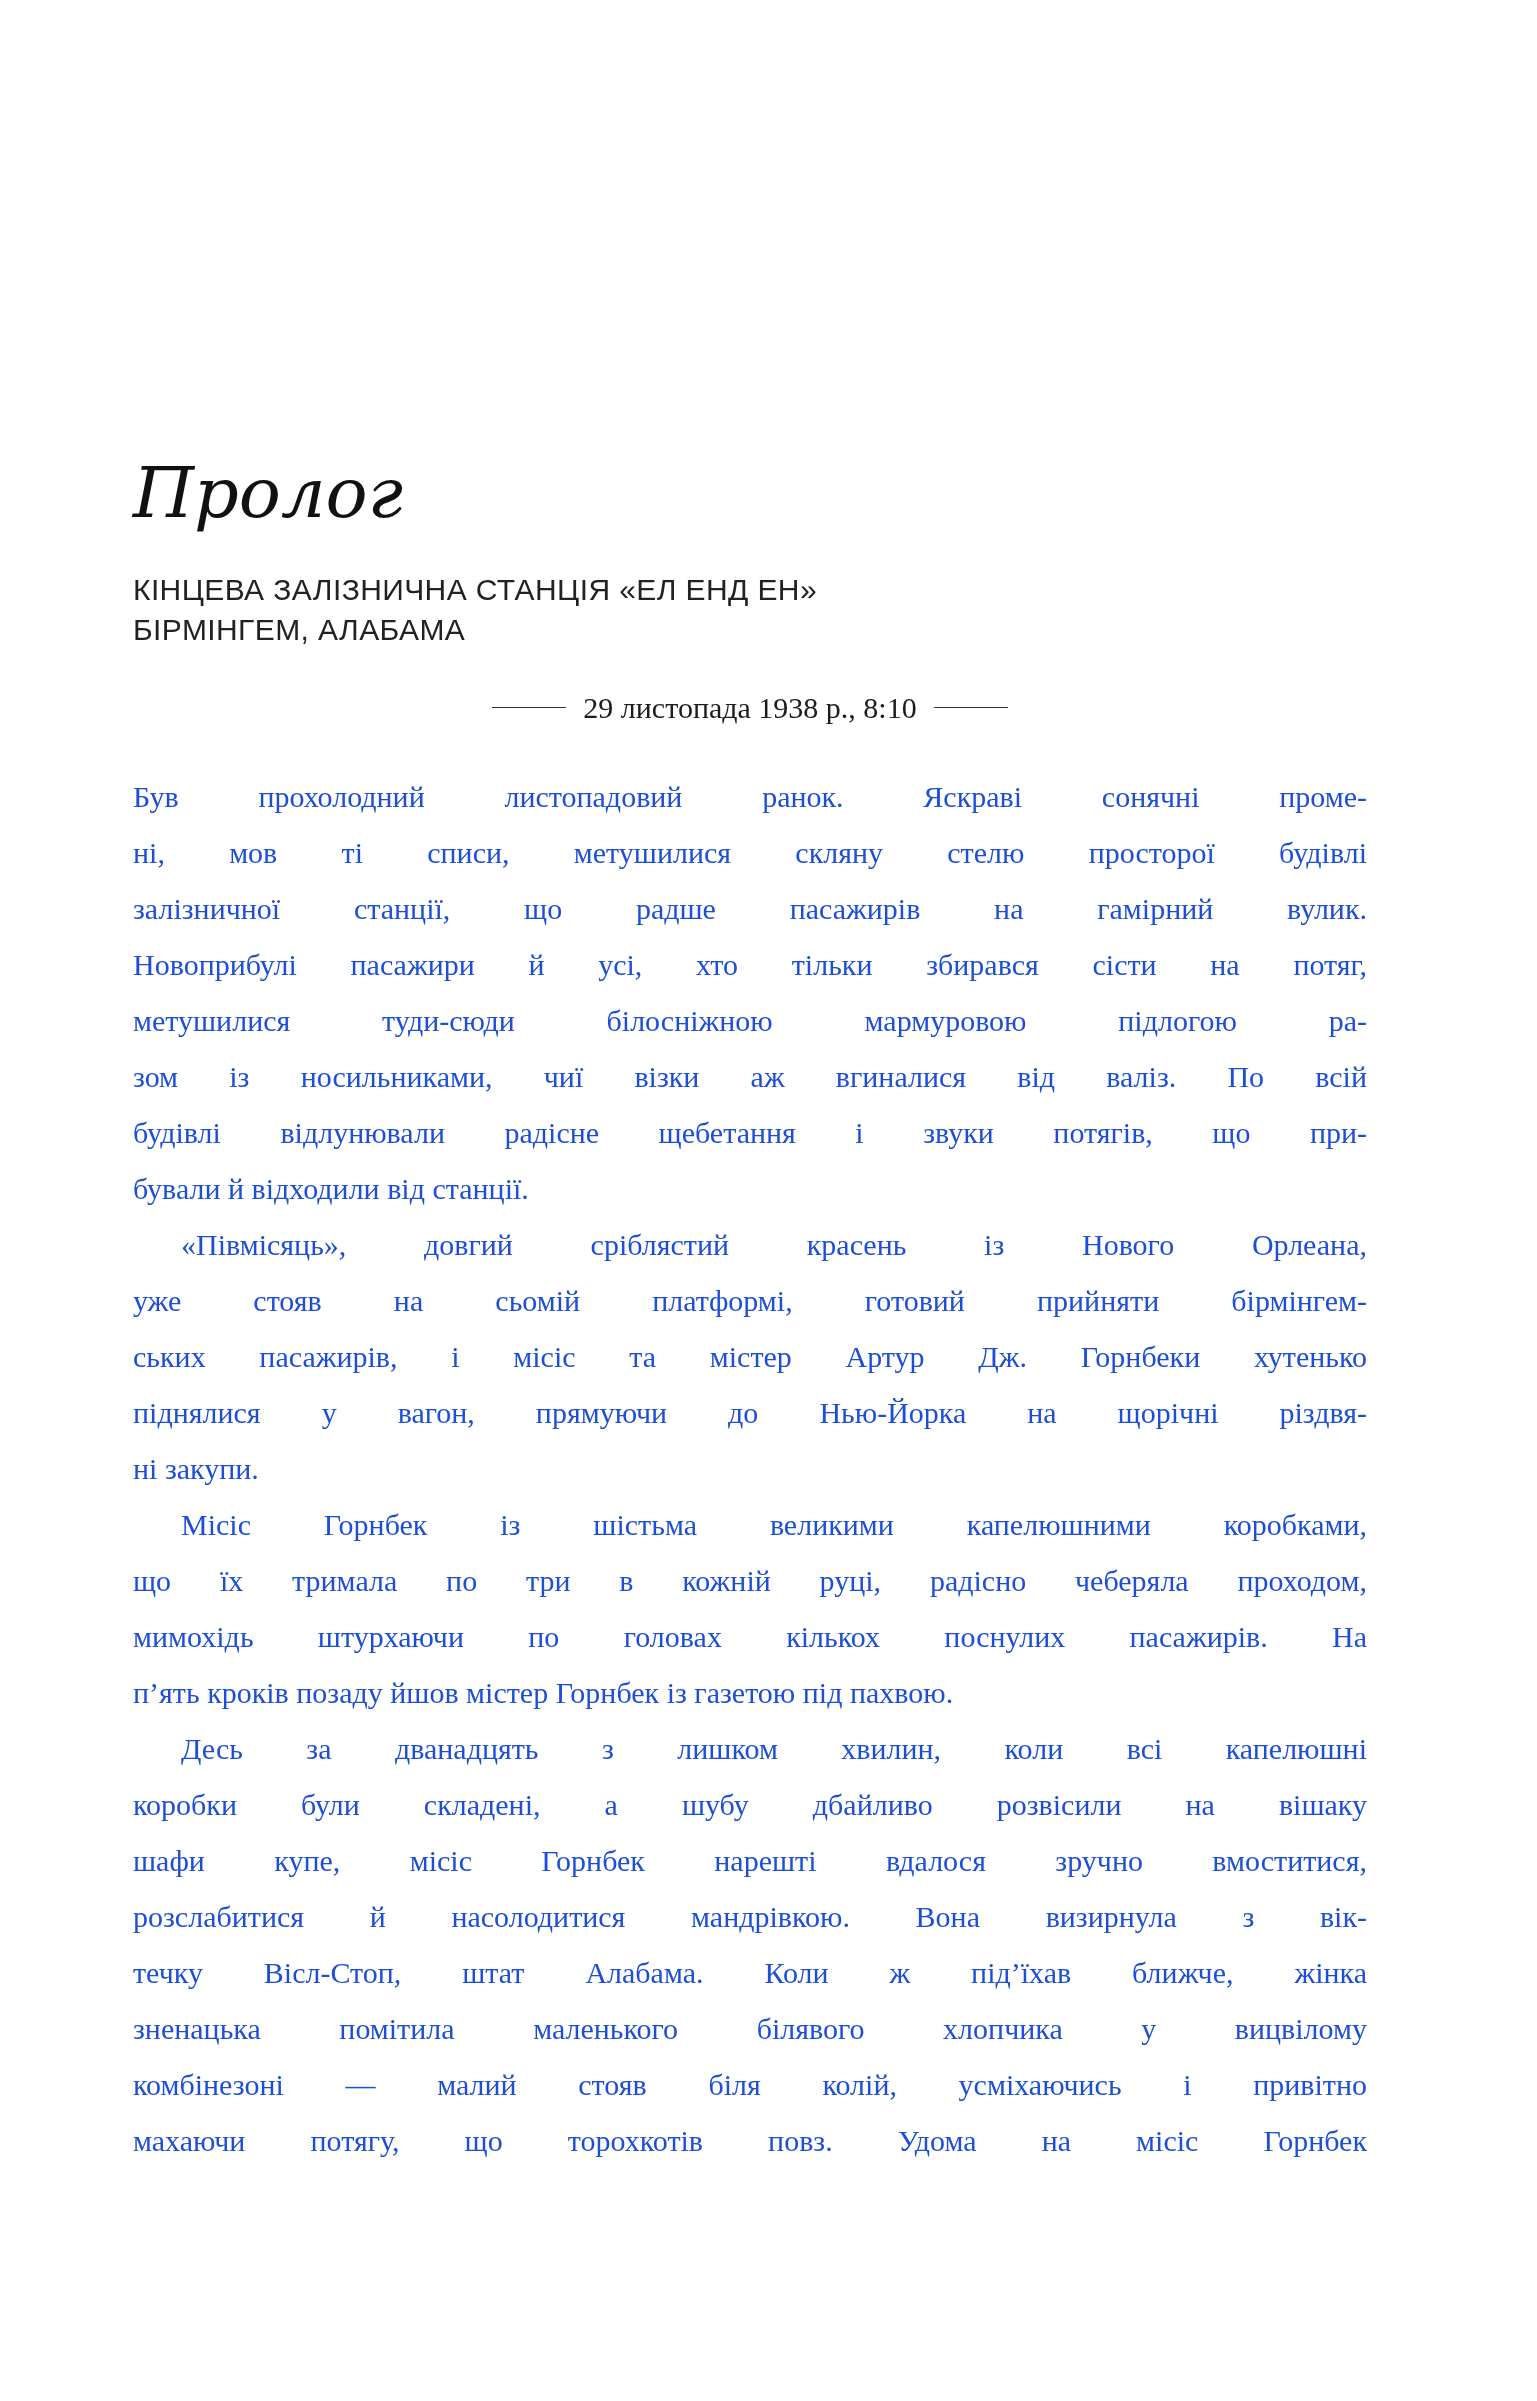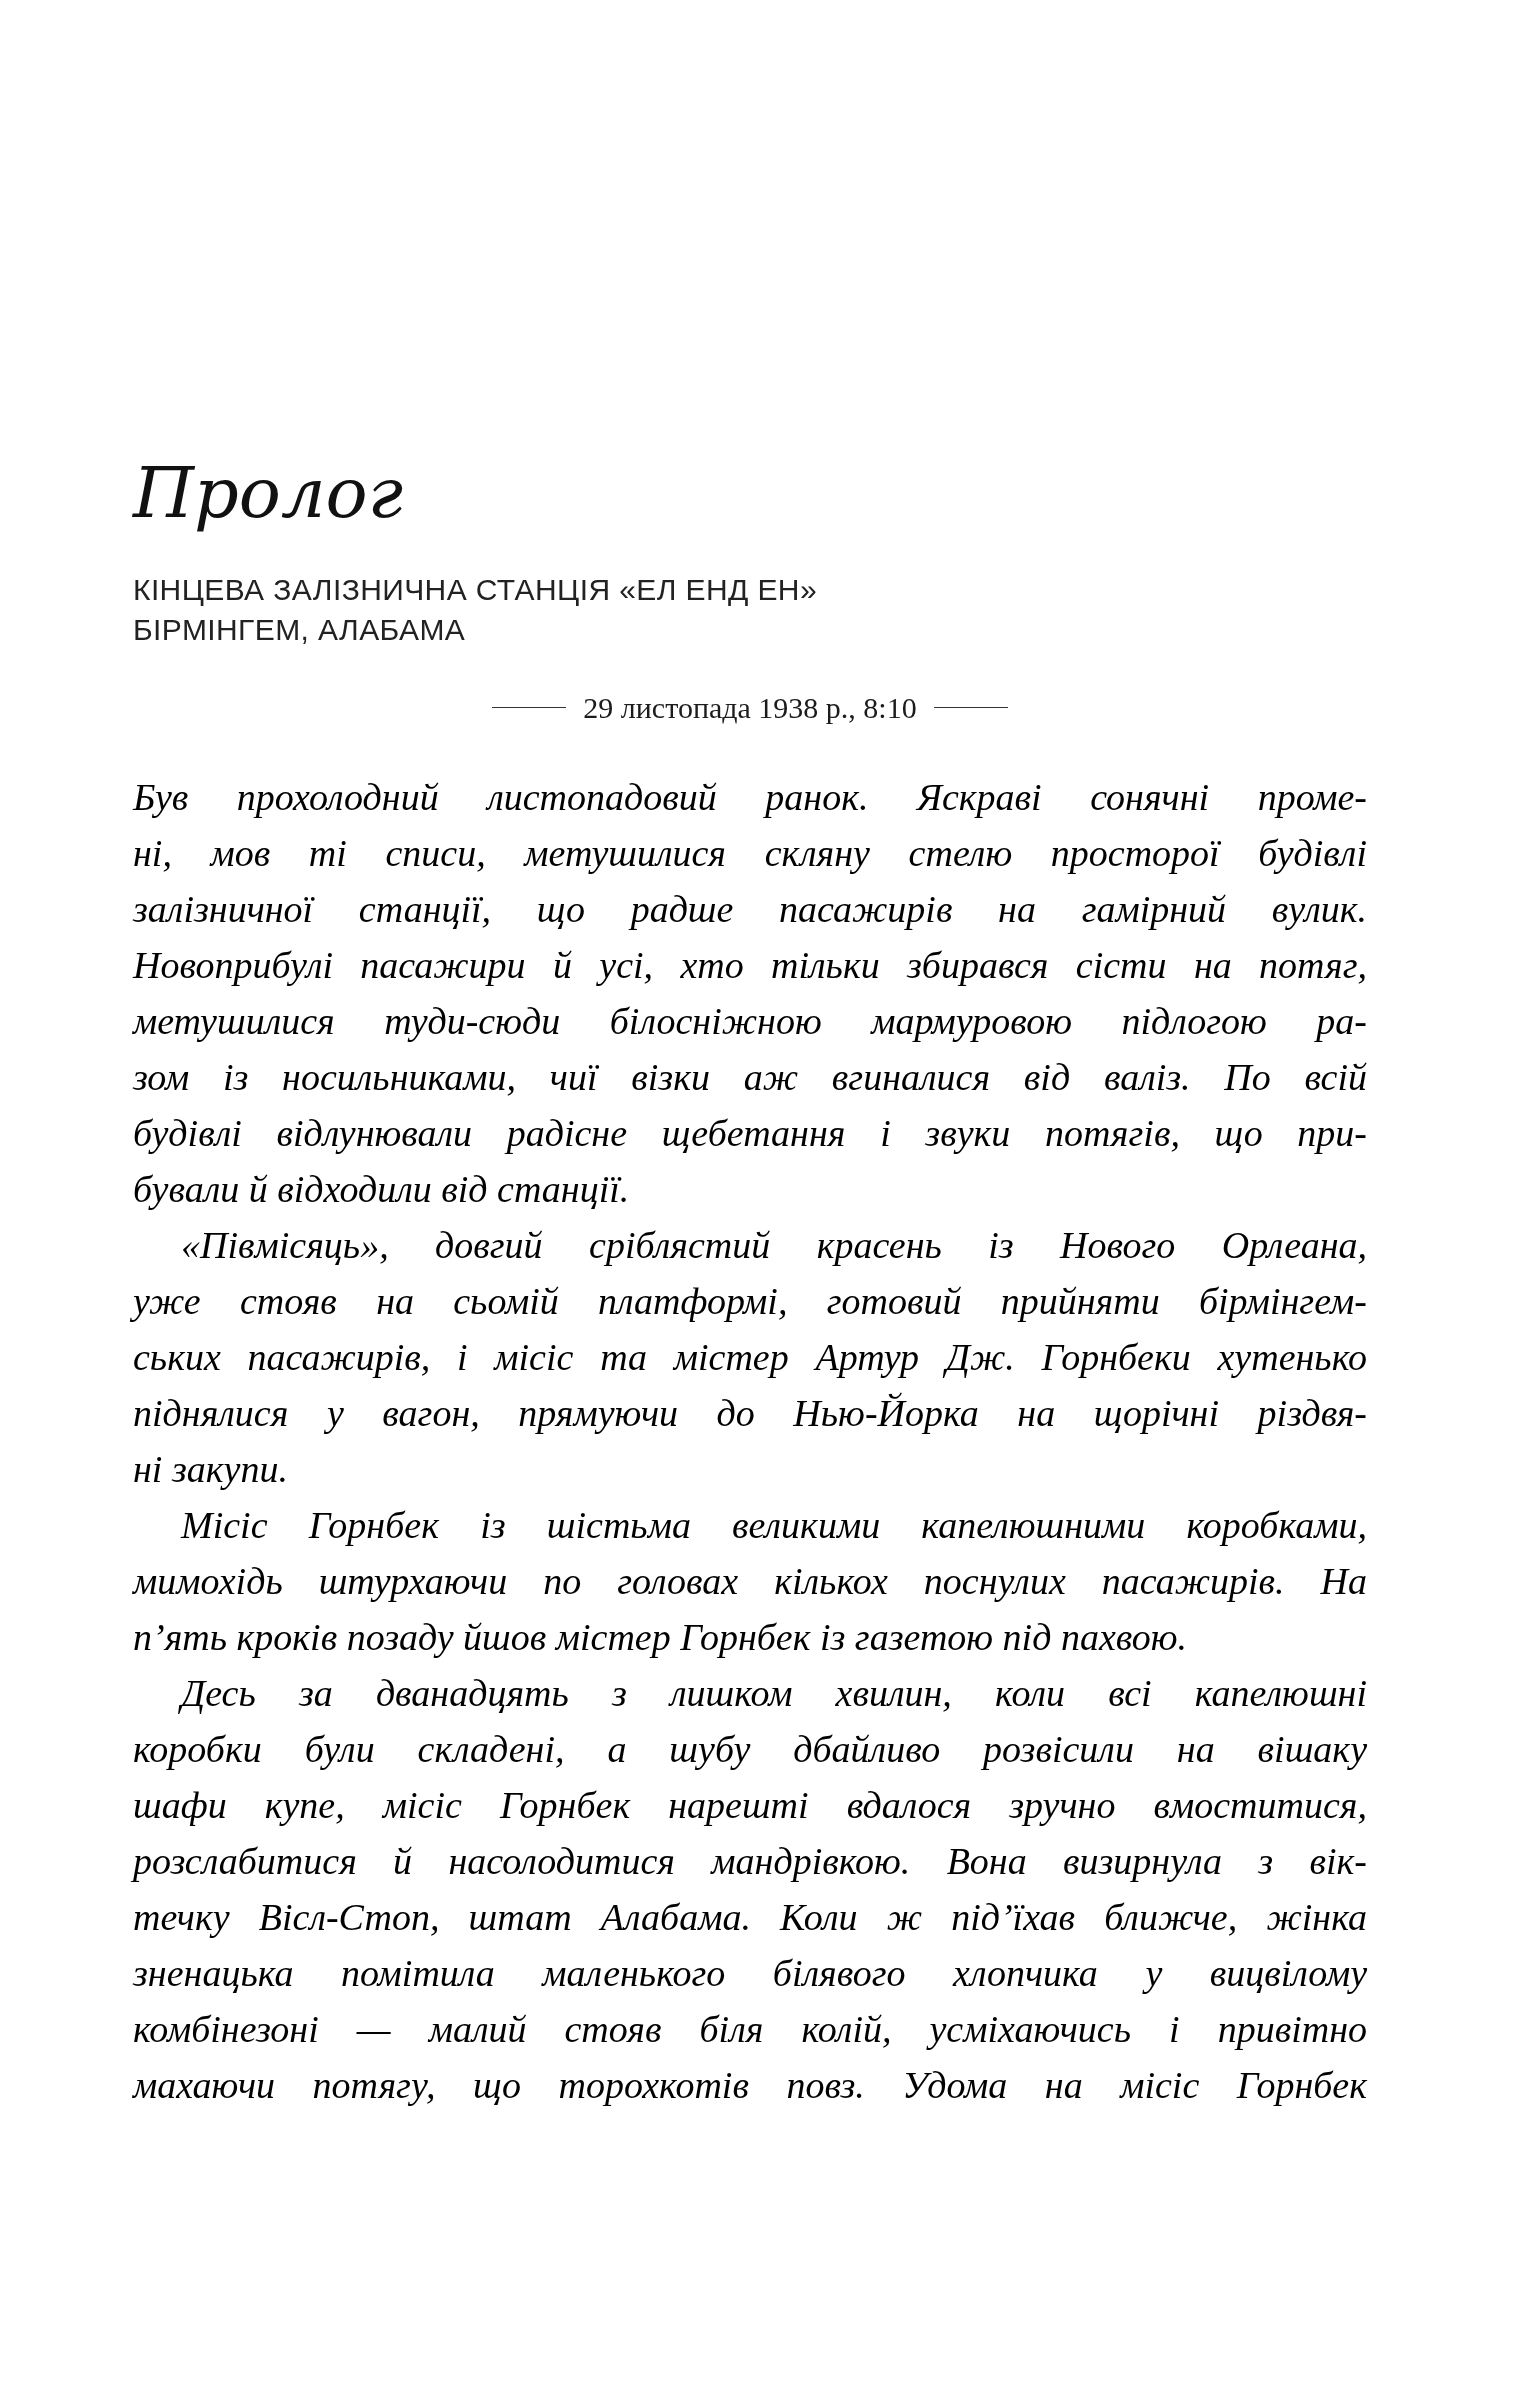--- a/index.html
+++ b/index.html
@@ -18,21 +18,21 @@
   .sub1 { top: 570px; }
   .sub2 { top: 610px; }
   .dateline {
     position: absolute; top: 685px; left: 0; width: 1234px; text-align: left;
     font-family: "Liberation Serif", serif; font-size: 30px; line-height: 45px; color: #1c1c1c;
     display: flex; justify-content: center; align-items: center; gap: 17px;
   }
   .dash { display: inline-block; width: 74px; height: 1.6px; background: #333; }
   .body {
     position: absolute; top: 769px; left: 0; width: 1234px;
-    font-family: "Liberation Serif", serif; font-size: 38px; line-height: 56px; color: #000000; font-style: italic;
+    font-family: "Liberation Serif", serif; font-size: 30px; line-height: 56px; color: #1d4ed8;
   }
   .body p { margin: 0; text-align: justify; text-align-last: auto; }
   .line { display: block; text-align: justify; text-align-last: justify; white-space: nowrap; }
   .line.last { text-align-last: left; }
   .indent { padding-left: 48px; }
 </style>
 </head>
 <body>
 
 <div class="page">
@@ -58,20 +58,21 @@
     </p>
     <p>
       <span class="line indent">«Півмісяць», довгий сріблястий красень із Нового Орлеана,</span>
       <span class="line">уже стояв на сьомій платформі, готовий прийняти бірмінгем-</span>
       <span class="line">ських пасажирів, і місіс та містер Артур Дж. Горнбеки хутенько</span>
       <span class="line">піднялися у вагон, прямуючи до Нью-Йорка на щорічні різдвя-</span>
       <span class="line last">ні закупи.</span>
     </p>
     <p>
       <span class="line indent">Місіс Горнбек із шістьма великими капелюшними коробками,</span>
+      <span class="line">що їх тримала по три в кожній руці, радісно чеберяла проходом,</span>
       <span class="line">мимохідь штурхаючи по головах кількох поснулих пасажирів. На</span>
       <span class="line last">п’ять кроків позаду йшов містер Горнбек із газетою під пахвою.</span>
     </p>
     <p>
       <span class="line indent">Десь за дванадцять з лишком хвилин, коли всі капелюшні</span>
       <span class="line">коробки були складені, а шубу дбайливо розвісили на вішаку</span>
       <span class="line">шафи купе, місіс Горнбек нарешті вдалося зручно вмоститися,</span>
       <span class="line">розслабитися й насолодитися мандрівкою. Вона визирнула з вік-</span>
       <span class="line">течку Вісл-Стоп, штат Алабама. Коли ж під’їхав ближче, жінка</span>
       <span class="line">зненацька помітила маленького білявого хлопчика у вицвілому</span>

